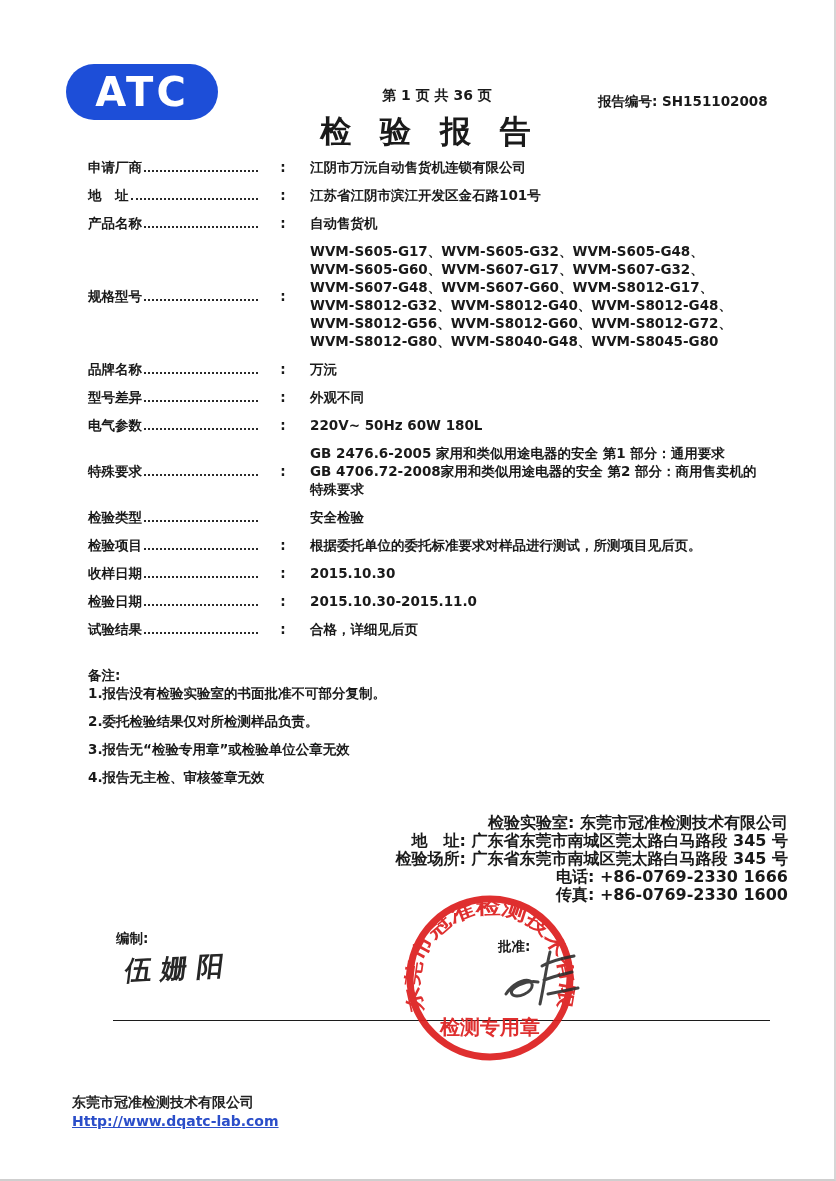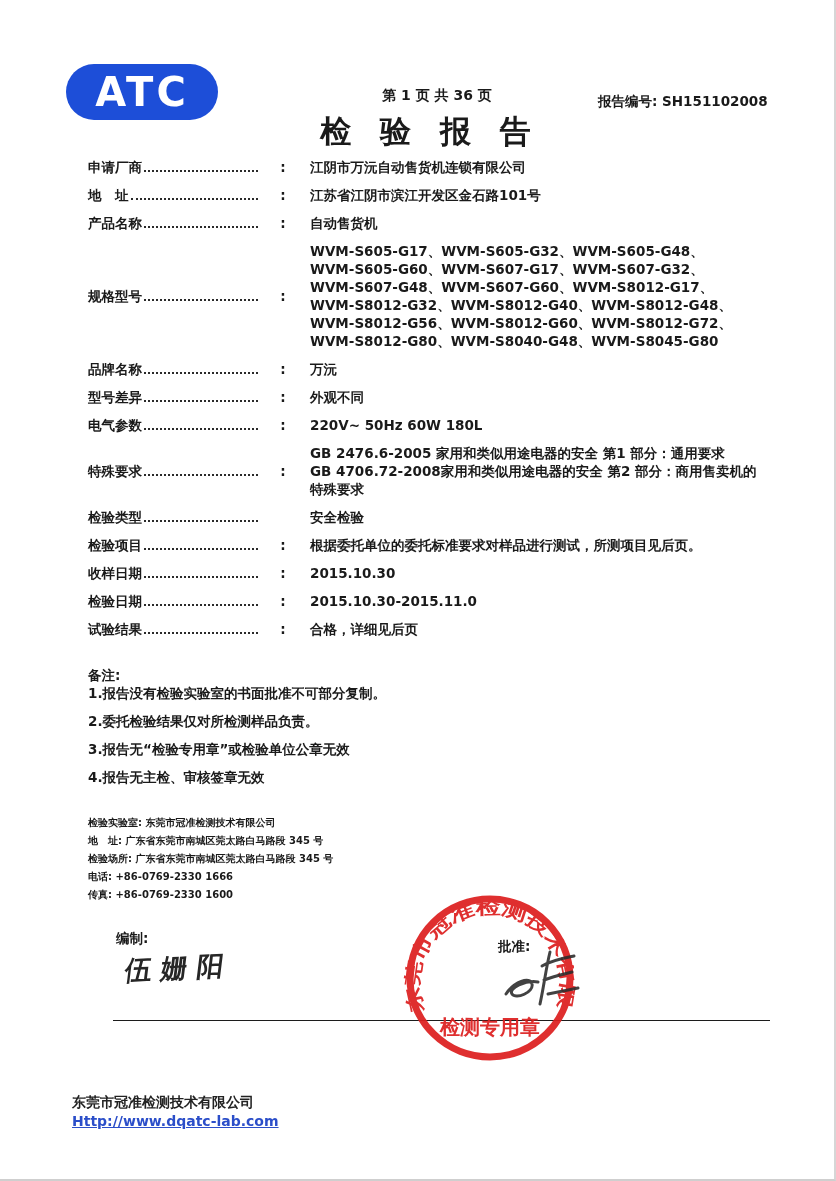--- a/index.html
+++ b/index.html
@@ -38,21 +38,21 @@
   .dots { flex:1 1 auto; border-bottom:2px dotted #2a2a2a; height:0.82em; margin:0 2px; }
   .colon { width:46px; flex:0 0 auto; text-align:center; font-weight:700; }
   .val { flex:1 1 auto; padding-left:4px; font-weight:600; white-space:pre-line; }
 
   
   .notes { margin-top:28px; font-size:13.5px; }
   .notes-heading { font-weight:700; line-height:18px; margin-bottom:0; }
   .note-item { font-weight:600; line-height:18px; margin-bottom:10px; }
 
   
-  .lab { margin-top:28px; text-align:left; font-size:10px; font-weight:700; }
+  .lab { margin-top:28px; text-align:right; font-size:16px; font-weight:700; }
   .lab-line { line-height:18px; }
 
   
   .prepared-label { position:absolute; left:116px; top:930px; font-size:13.5px; font-weight:700; z-index:2; }
   .approved-label { position:absolute; left:498px; top:938px; font-size:13.5px; font-weight:700; z-index:4; }
   .preparer-signature {
     position:absolute; left:125px; top:950px; z-index:2;
     font-size:27px; font-weight:600; color:#262626; letter-spacing:9px;
     transform:rotate(-3deg) skewX(-10deg);
   }

